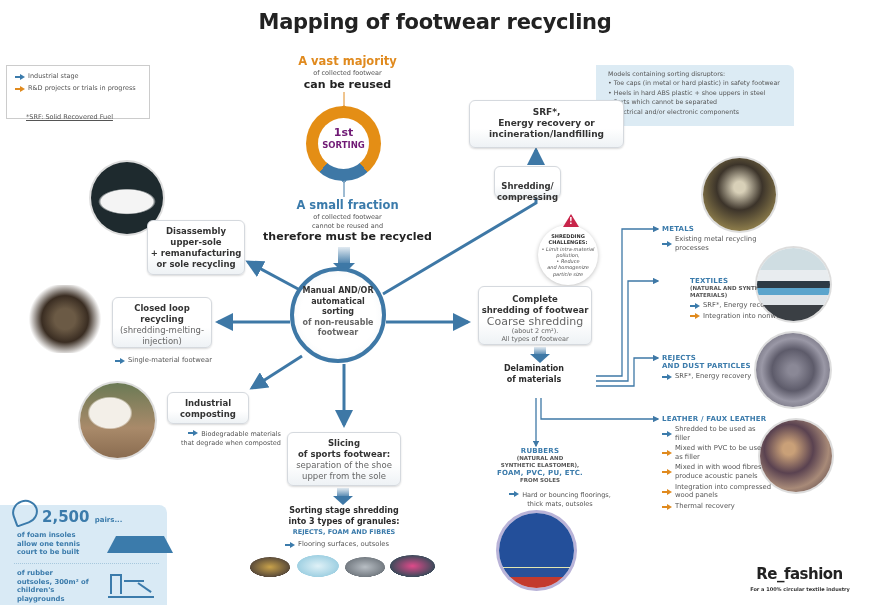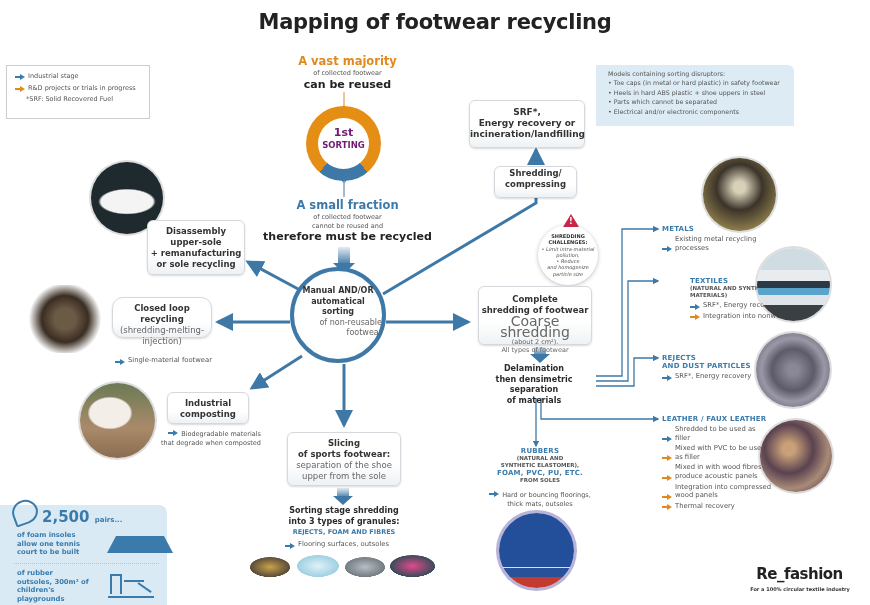--- a/index.html
+++ b/index.html
@@ -2,45 +2,45 @@
 <html><head>
 <meta charset="utf-8">
 <style>
   html,body{margin:0;padding:0;background:#fff;}
   body{width:870px;height:605px;position:relative;overflow:hidden;font-family:"DejaVu Sans","Liberation Sans",sans-serif;color:#2b2b2b;}
   .abs{position:absolute;}
   .title{left:0;width:870px;top:10px;text-align:center;font-size:21px;font-weight:bold;color:#222;letter-spacing:-0.3px;}
   .legend{left:6px;top:65px;width:142px;height:52px;border:1px solid #ccc;font-size:6.5px;color:#555;}
   .legend .row{display:flex;align-items:flex-end;margin:6px 0 0 8px;}
   .legend .row+ .row{margin-top:4px;}
-  .legend .note{margin:3px 0 0 19px;}
+  .legend .note{margin:21px 0 0 19px;text-decoration:underline;}
   .arr{display:inline-block;width:10px;height:6px;margin-right:3px;position:relative;}
   .arr::before{content:"";position:absolute;left:0;top:2px;width:6px;height:2px;background:currentColor;}
   .arr::after{content:"";position:absolute;left:5px;top:0;border-left:5px solid currentColor;border-top:3px solid transparent;border-bottom:3px solid transparent;}
   .blue{color:#3b7bab;}
   .orange{color:#e08a1e;}
   .box{background:linear-gradient(#fff 60%,#eef2f5);border:1px solid #d5d9de;border-radius:6px;box-shadow:0 1px 2px rgba(0,0,0,.15);text-align:center;font-size:8.5px;line-height:11px;font-weight:bold;color:#333;box-sizing:border-box;}
   .box .thin{font-weight:normal;color:#666;}
   .disruptors{left:596px;top:65px;width:198px;height:61px;background:#dcebf4;border-radius:0 6px 0 0;font-size:6.3px;color:#555;line-height:9.4px;padding:4px 0 0 12px;box-sizing:border-box;}
   .center-t{text-align:center;}
   .majority-h{left:290px;top:54px;width:115px;font-size:11.5px;font-weight:bold;color:#e08a1e;}
   .majority-s{left:290px;top:69px;width:115px;font-size:6.5px;color:#555;}
   .majority-b{left:290px;top:78px;width:115px;font-size:11px;font-weight:bold;color:#222;}
   .fraction-h{left:280px;top:198px;width:135px;font-size:11.5px;font-weight:bold;color:#3b7bab;}
   .fraction-s{left:280px;top:213px;width:135px;font-size:6.5px;color:#555;line-height:8.5px;}
   .fraction-b{left:245px;top:230px;width:205px;font-size:11px;font-weight:bold;color:#222;}
   .ring{left:306px;top:106px;width:75px;height:75px;border-radius:50%;background:conic-gradient(#e48e15 0deg 140deg,#3e78a6 140deg 220deg,#e48e15 220deg 360deg);}
   .ring-in{left:318px;top:118px;width:51px;height:51px;border-radius:50%;background:#fff;text-align:center;font-weight:bold;color:#701a75;}
   .sortc{left:290px;top:267px;width:96px;height:96px;border-radius:50%;border:4px solid #3e78a6;background:radial-gradient(#fff 60%,#edf1f4);box-sizing:border-box;text-align:center;font-size:8px;line-height:10.5px;font-weight:bold;color:#333;padding-top:15px;}
-  .sortc .thin{font-weight:normal;color:#666;text-align:right;}
+  .sortc .thin{font-weight:bold;color:#666;}
   .photo{border-radius:50%;position:absolute;box-shadow:0 0 0 2px rgba(120,120,120,.25);}
-  .small{font-size:6.5px;color:#555;line-height:8.5px;}
+  .small{font-size:6.5px;color:#555;line-height:8.5px;margin-left:20px;}
   .mat-h{font-size:7px;font-weight:bold;color:#3b7bab;letter-spacing:.2px;}
   .mat-s{font-size:5.5px;font-weight:bold;color:#555;line-height:7px;}
-  .item{display:flex;align-items:flex-end;font-size:6.8px;color:#555;line-height:8.6px;margin-top:2px;}
+  .item{display:flex;align-items:center;font-size:6.8px;color:#555;line-height:8.6px;margin-top:2px;}
   .item .arr{margin-top:1px;flex:none;}
   .stats{left:0;top:505px;width:167px;height:100px;background:#d9eaf5;border-radius:0 8px 0 0;}
   .logo{left:752px;top:565px;width:95px;text-align:center;font-size:15px;font-weight:bold;color:#222;letter-spacing:-0.5px;}
   .tagline{left:740px;top:586px;width:120px;text-align:center;font-size:5px;font-weight:bold;color:#333;}
   .credit{left:848px;top:260px;width:10px;height:320px;writing-mode:vertical-rl;transform:rotate(180deg);font-size:4px;color:#c8c8c8;}
 </style>
 </head>
 <body>
 
 <svg class="abs" style="left:0;top:0" width="870" height="605">
@@ -125,41 +125,41 @@
 </div>
 
 <div class="abs disruptors">
   <div>Models containing sorting disruptors:</div>
   <div>• <span>Toe caps (in metal or hard plastic) in safety footwear</span></div>
   <div>• <span>Heels in hard ABS plastic + shoe uppers in steel</span></div>
   <div>• <span>Parts which cannot be separated</span></div>
   <div>• <span>Electrical and/or electronic components</span></div>
 </div>
 
-<div class="abs box" style="left:469px;top:100px;width:116px;height:48px;padding-top:6px;font-size:9px;">
+<div class="abs box" style="left:469px;top:100px;width:155px;height:48px;padding-top:6px;font-size:9px;">
   <div>SRF*,</div>
     <div>Energy recovery or</div>
     <div>incineration/landfilling</div>
 </div>
 
-<div class="abs box" style="left:494px;top:166px;width:83px;height:32px;padding-top:1px;">
+<div class="abs box" style="left:494px;top:166px;width:67px;height:32px;padding-top:14px;">
   <div>Shredding/</div>
     <div>compressing</div>
 </div>
 
 <div class="photo" style="left:91px;top:162px;width:72px;height:72px;background:radial-gradient(ellipse 40% 18% at 50% 55%,#f4f4f4 90%,transparent),#1e2a2e;"></div>
 <div class="abs box" style="left:147px;top:220px;width:98px;height:55px;padding-top:5px;">
   <div>Disassembly</div>
     <div>upper-sole</div>
     <div>+ remanufacturing</div>
     <div>or sole recycling</div>
 </div>
 
 <div class="photo" style="left:26px;top:285px;width:78px;height:68px;border-radius:40%;box-shadow:none;background:radial-gradient(circle,#6b5a45 20%,#3a2d22 45%,transparent 70%);"></div>
-<div class="abs box" style="left:112px;top:297px;width:100px;height:41px;padding-top:5px;border-radius:11px;">
+<div class="abs box" style="left:112px;top:297px;width:100px;height:51px;padding-top:5px;">
   <div>Closed loop</div>
     <div>recycling</div>
   <div class="thin">(shredding-melting-</div>
     <div class="thin">injection)</div>
 </div>
 <div class="abs item" style="left:115px;top:354px;">
   <span class="arr blue"></span>
     <span>Single-material footwear</span>
 </div>
 
@@ -201,27 +201,26 @@
   <div style="font-style:italic">• Reduce</div>
   <div style="font-style:italic">and homogenize</div>
   <div style="font-style:italic">particle size</div>
 </div>
 <div class="abs" style="left:563px;top:214px;width:0;height:0;border-left:8px solid transparent;border-right:8px solid transparent;border-bottom:13px solid #c8254a;"></div>
 <div class="abs" style="left:569px;top:217px;font-size:8px;font-weight:bold;color:#fff;">!</div>
 
 <div class="abs box" style="left:478px;top:286px;width:114px;height:59px;padding-top:7px;">
   <div style="font-size:8.5px">Complete</div>
   <div style="font-size:8.5px">shredding of footwear</div>
-  <div class="thin" style="font-size:14px">Coarse shredding</div>
+  <div class="thin" style="font-size:11px">Coarse shredding</div>
   <div class="thin" style="font-size:6.5px;line-height:8px">(about 2 cm²).</div>
   <div class="thin" style="font-size:6.5px;line-height:8px">All types of footwear</div>
 </div>
 <div class="abs center-t" style="left:472px;top:364px;width:124px;font-size:8px;font-weight:bold;line-height:10.5px;">
   <div>Delamination</div>
-    <div>then densimetric separation</div>
     <div>of materials</div>
 </div>
 
 <div class="abs" style="left:662px;top:225px;width:130px;">
   <div class="mat-h">METALS</div>
   <div class="item">
       <span class="arr blue"></span>
       <span>Existing metal recycling processes</span>
     </div>
 </div>

